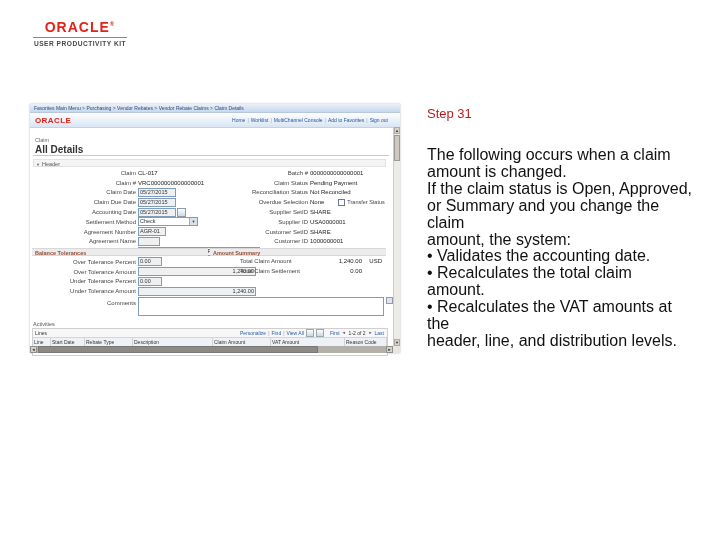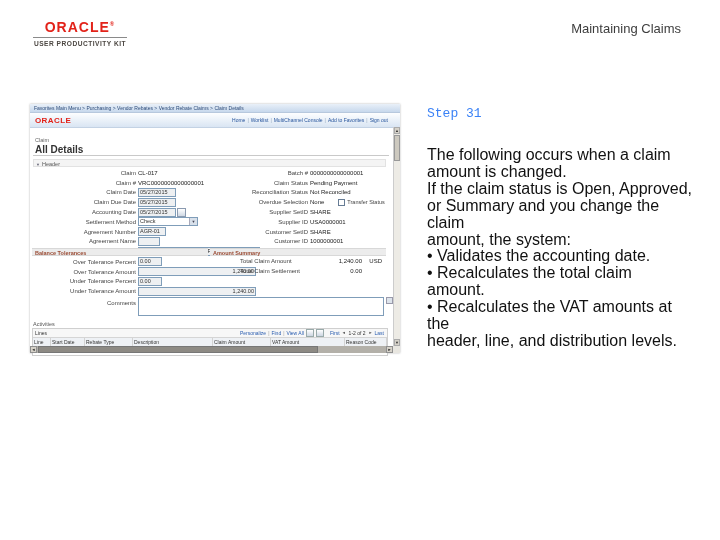--- a/index.html
+++ b/index.html
@@ -90,37 +90,36 @@
   .vsup{top:0;} .vsdown{bottom:0;}
   .vsthumb{position:absolute;left:0;right:0;top:8px;height:26px;background:#cdc9bf;border:1px solid #999;box-sizing:border-box;}
   .hscroll{position:absolute;left:0;right:7px;bottom:0;height:7px;background:#b3b0a9;}
   .hsbtn{position:absolute;top:0;bottom:0;width:7px;background:#d6d2c9;border:1px solid #8f8f8f;box-sizing:border-box;
         font-size:4px;line-height:5px;text-align:center;color:#222;}
   .hsleft{left:0;} .hsright{right:0;}
   .hsthumb{position:absolute;left:8px;top:0;bottom:0;width:280px;background:#8d8a84;border:1px solid #777;box-sizing:border-box;}
   .corner{position:absolute;right:0;bottom:0;width:7px;height:7px;background:#e8e6e0;}
 
   
-  .step-label{position:absolute;left:427px;top:106px;font-size:13px;color:#3b82f6;font-family:Liberation Mono, monospace;}
+  .step-label{position:absolute;left:427px;top:106px;font-size:13px;color:#b91c1c;}
   .step-body{position:absolute;left:427px;top:147px;width:266px;font-size:16px;line-height:16.9px;
         color:#111;white-space:pre-wrap;}
   .step-body b{font-weight:normal;}
 </style>
 </head>
 <body>
 
 <div class="slide">
 
   <div class="logo">
     <div class="logo-brand"><span>ORACLE</span><span class="logo-reg">®</span></div>
     <div class="logo-rule"></div>
     <div class="logo-tagline">USER PRODUCTIVITY KIT</div>
   </div>
 
-  <div class="slide-title">Maintaining Claims</div>
 
   <div class="shot">
     <div class="crumbbar">Favorites    Main Menu    &gt;  Purchasing  &gt;  Vendor Rebates  &gt;  Vendor Rebate Claims  &gt;  Claim Details</div>
     <div class="brandbar">
       <span class="shot-brand">ORACLE</span>
       <span class="applinks" id="app-links"><span class="applink">Home</span><span class="linkdiv">|</span><span class="applink">Worklist</span><span class="linkdiv">|</span><span class="applink">MultiChannel Console</span><span class="linkdiv">|</span><span class="applink">Add to Favorites</span><span class="linkdiv">|</span><span class="applink">Sign out</span></span>
     </div>
 
     <div class="tabword">Claim</div>
     <div class="pagetitle">All Details</div>

